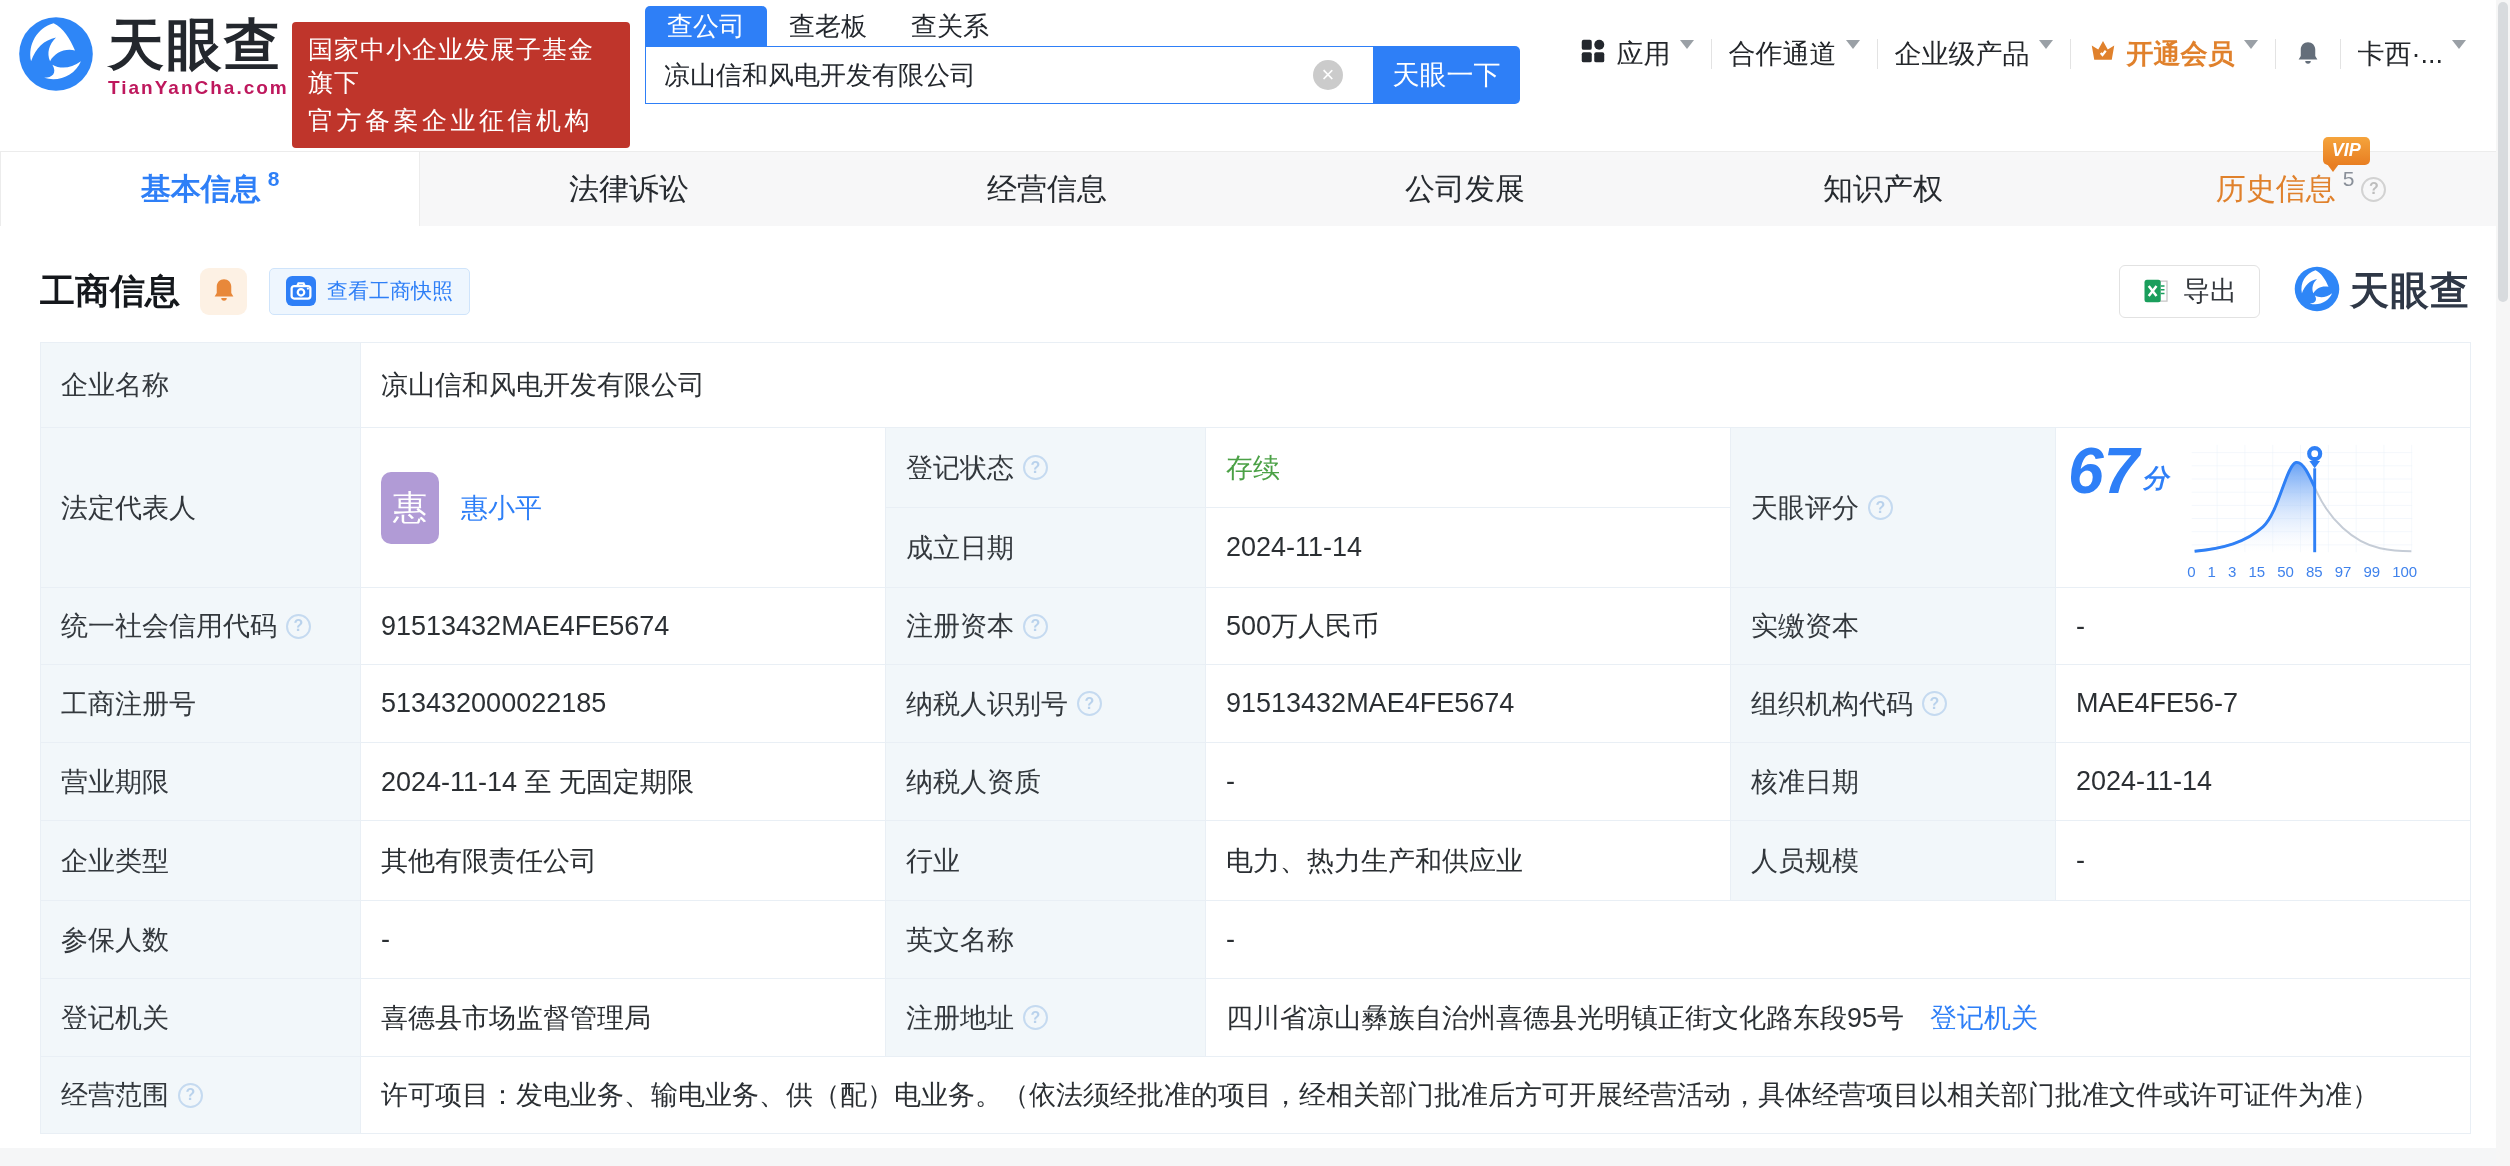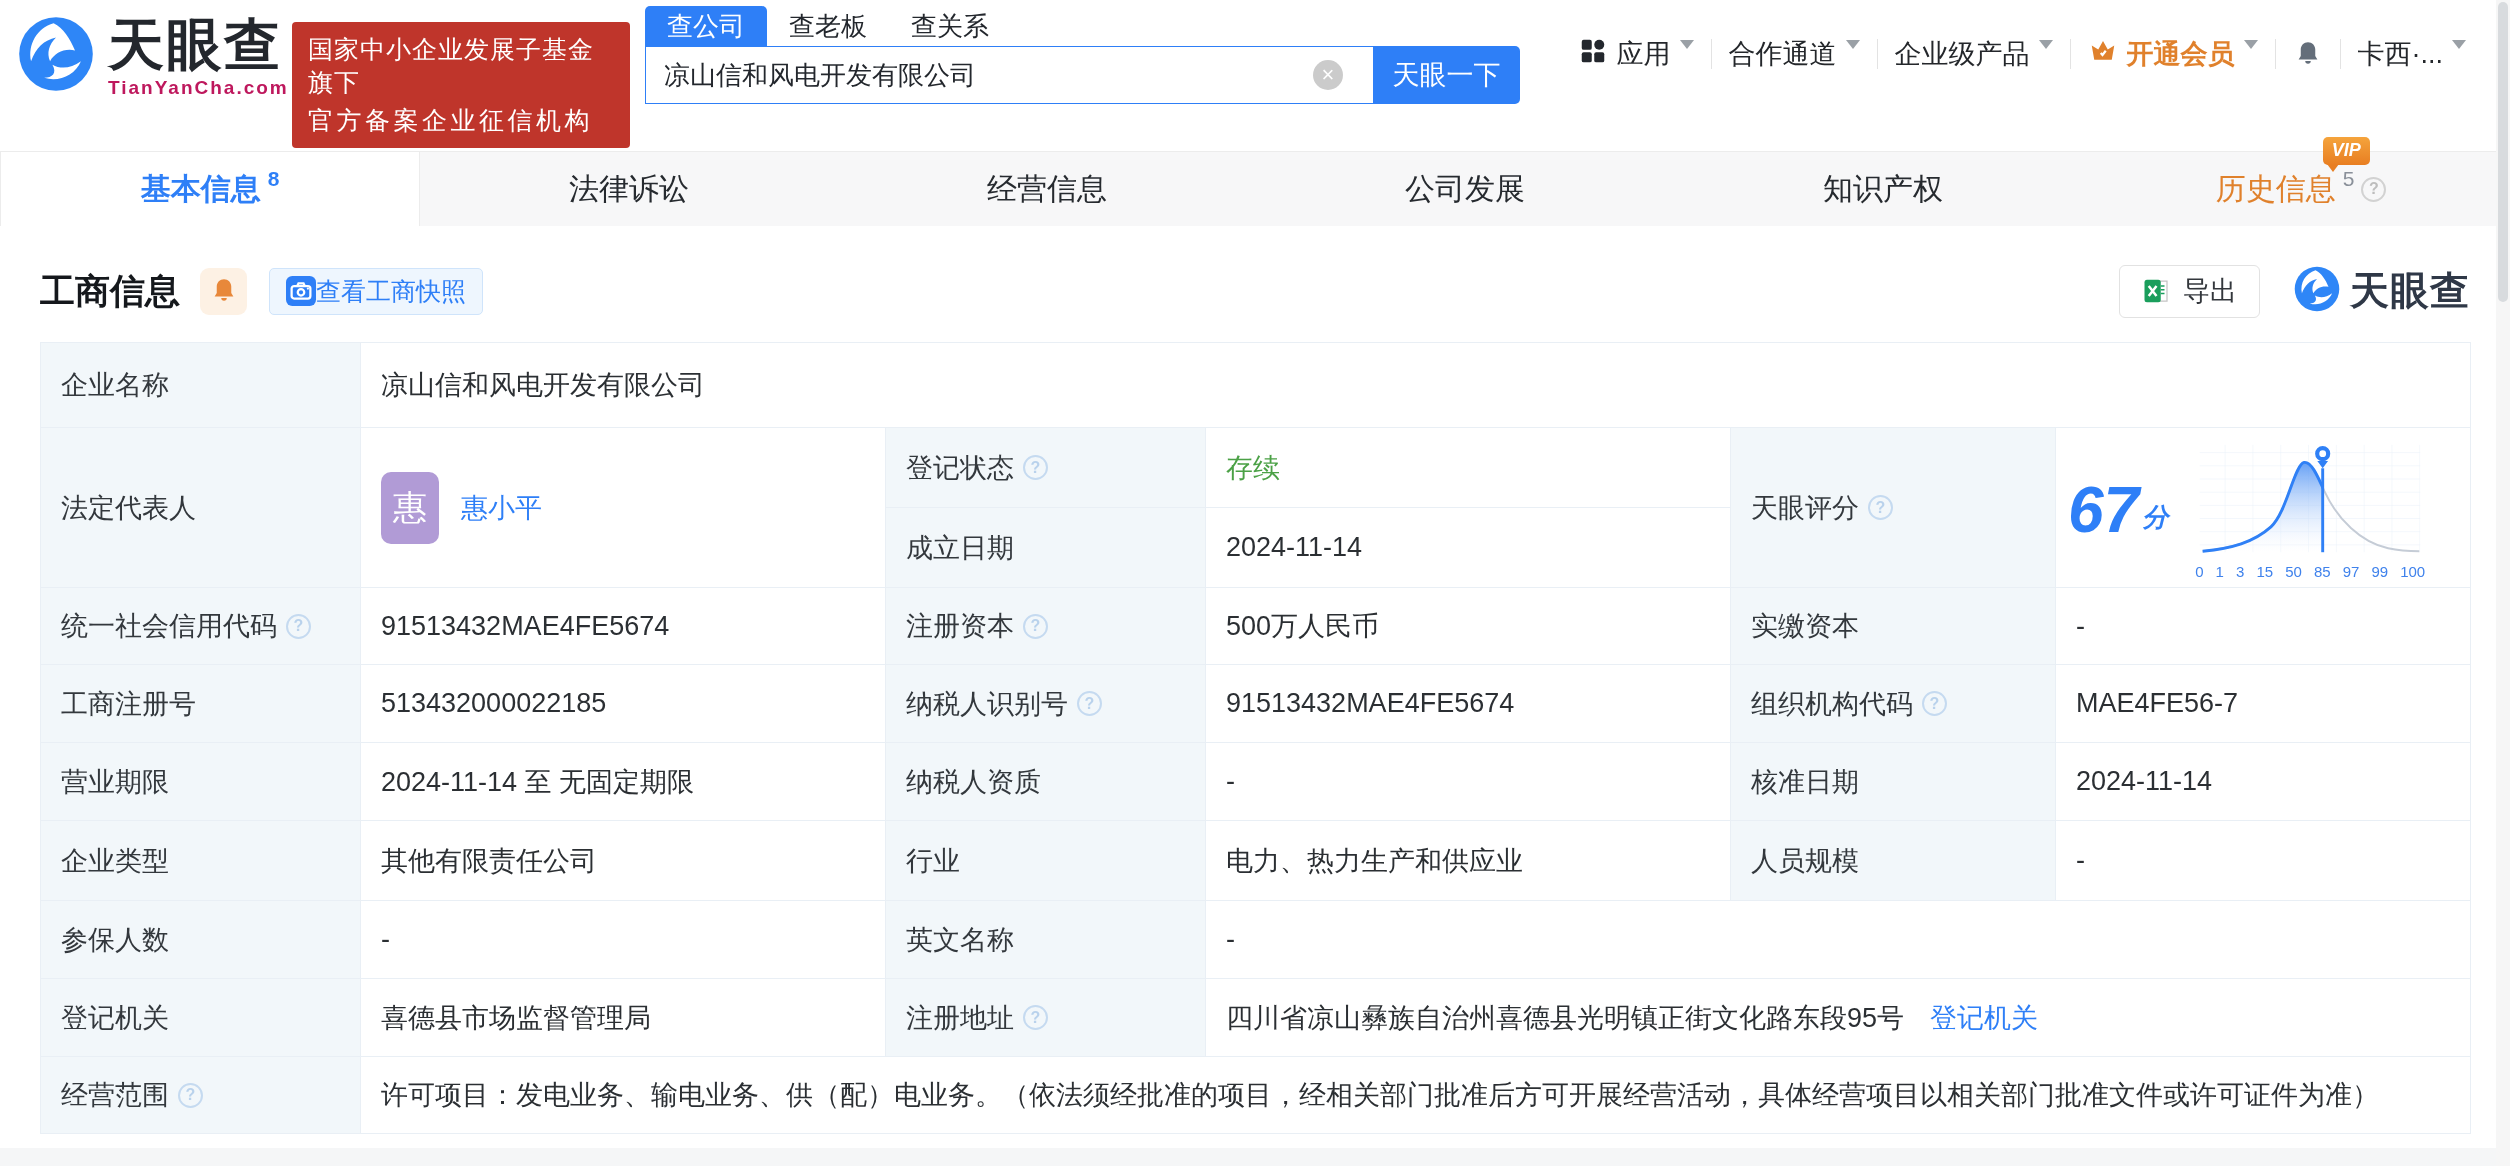--- a/index.html
+++ b/index.html
@@ -54,39 +54,39 @@
   .help { display:inline-flex; align-items:center; justify-content:center; width:25px; height:25px;
     border:2px solid #c5daf0; color:#b9d2ec; border-radius:50%; font-size:16px; margin-left:9px;
     flex:none; font-weight:bold; }
   .help.gray { border-color:#d2d2d2; color:#bdbdbd; margin-left:7px; }
   
   .section-head { display:flex; align-items:center; margin:38px 40px 24px; }
   .section-title { font-size:35px; font-weight:bold; color:#15181c; }
   .bell-chip { margin-left:20px; width:47px; height:47px; background:#fdf1e4; border-radius:9px;
     display:flex; align-items:center; justify-content:center; cursor:pointer; }
   .snapshot-btn { margin-left:22px; height:47px; background:#eef6fe; border:1px solid #cfe4fb; border-radius:5px;
-    color:#2e7ff7; font-size:25px; display:flex; align-items:center; padding:2px 16px; cursor:pointer; }
+    color:#2e7ff7; font-size:21px; display:flex; align-items:center; gap:11px; padding:2px 16px; cursor:pointer; }
   .flex-spacer { flex:1; }
   .export-btn { height:53px; background:#fff; border:1px solid #e2e2e2; border-radius:6px; color:#33373c;
     font-size:27px; display:flex; align-items:center; gap:11px; padding:0 22px; cursor:pointer; }
   .watermark { display:flex; align-items:center; gap:10px; margin-left:34px; }
   .watermark svg { width:46px; height:46px; }
   .watermark-text { font-size:39px; font-weight:bold; color:#2f3847; letter-spacing:1px; }
   
   .info-table { width:2430px; margin:0 40px; border-collapse:collapse; table-layout:fixed; font-size:27px; }
   .info-table td { border:1px solid #e9eff5; padding:0 20px; vertical-align:middle; color:#2b2f33; }
   .info-table td.lbl { background:#f2f7fa; color:#33383d; }
   .lbl-inner { display:flex; align-items:center; }
   .row-h1 td { height:85px; } .row-h2 td { height:80px; } .row-h3 td { height:78px; } .row-h4 td { height:77px; }
   .link { color:#2e7ff7; cursor:pointer; }
   .status-green { color:#4ba146; }
   .rep-cell { display:flex; align-items:center; gap:22px; }
   .avatar { width:58px; height:72px; background:#b19bd6; border-radius:10px; color:#fff; font-size:34px;
     display:flex; align-items:center; justify-content:center; cursor:pointer; flex:none; }
-  .score-cell { display:flex; align-items:center; gap:26px; padding:4px 4px 0 6px; }
+  .score-cell { display:flex; gap:18px; padding:4px 4px 0 6px; }
   .score-num { font-size:64px; font-weight:bold; font-style:italic; color:#2e7ff7; line-height:1; }
   .score-unit { font-size:26px; font-style:italic; color:#2e7ff7; font-weight:bold; margin:22px 0 0 3px; }
   .score-chart { display:flex; flex-direction:column; width:232px; }
   .score-ticks { display:flex; justify-content:space-between; font-size:15px; color:#3f82ec; margin-top:2px;
     padding:0 1px; }
   .addr-cell { display:flex; align-items:center; gap:26px; }
   
   .bottom-strip { position:absolute; left:0; bottom:0; width:100%; height:18px; background:#f5f6f7; }
   .scrollbar { position:absolute; right:0; top:0; width:14px; height:100%; background:#f6f6f6; }
   .scroll-thumb { position:absolute; right:2px; top:2px; width:10px; height:300px; background:#d8dbde; border-radius:5px; }

